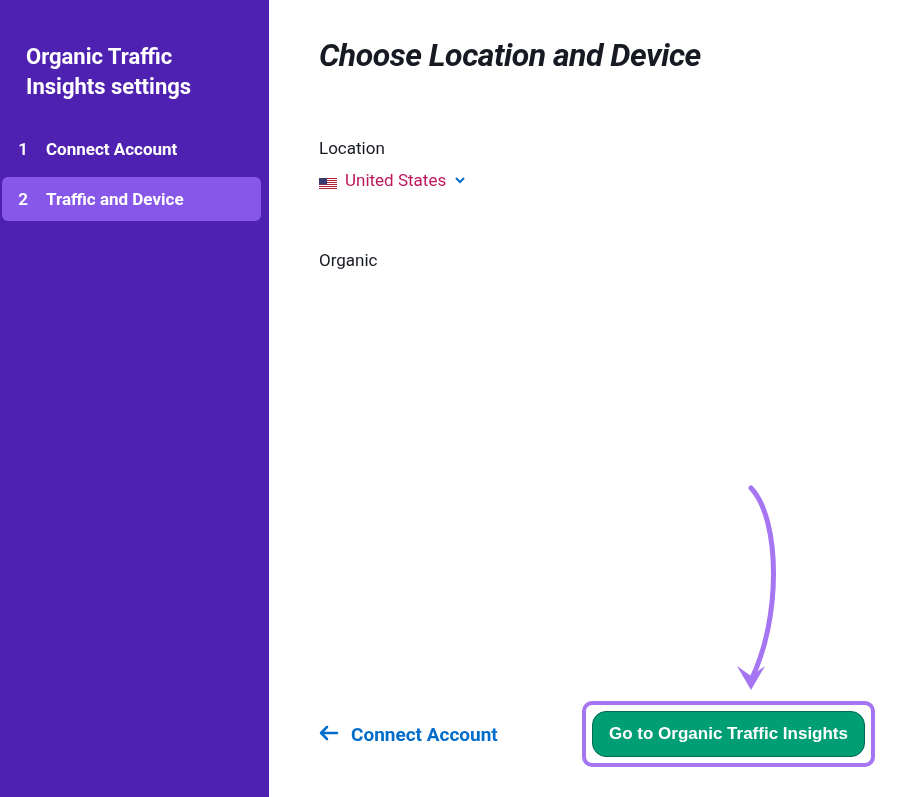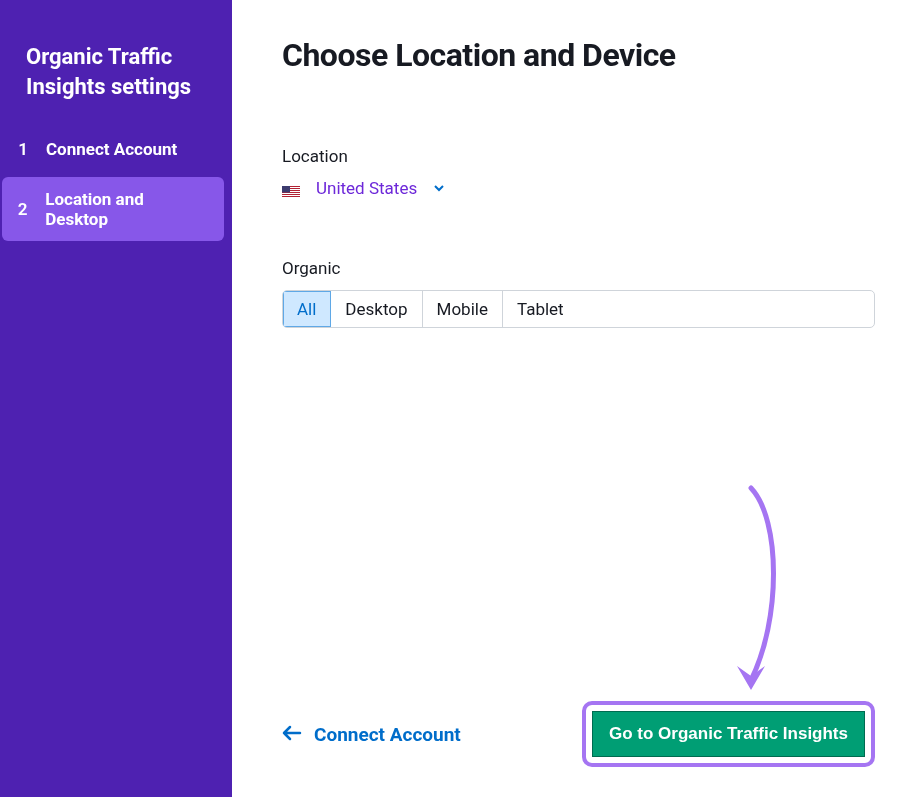--- a/index.html
+++ b/index.html
@@ -6,21 +6,21 @@
   html, body { height: 100%; }
   body {
     font-family: -apple-system, BlinkMacSystemFont, "Segoe UI", Roboto, "Helvetica Neue", Arial, sans-serif;
     display: flex;
     width: 921px;
     height: 797px;
     overflow: hidden;
     background: #fff;
   }
   .sidebar {
-    width: 232px;
+    width: 269px;
     background: #4e21b1;
     color: #fff;
     padding-top: 42px;
     flex-shrink: 0;
   }
   .sidebar-title {
     font-size: 22px;
     font-weight: 700;
     line-height: 1.38;
     padding: 0 24px 24px 26px;
@@ -51,34 +51,35 @@
     flex: 1;
     position: relative;
     padding: 36px 46px 30px 50px;
     display: flex;
     flex-direction: column;
   }
   .page-title {
     font-size: 32px;
     font-weight: 700;
     color: #171a22;
-    margin-bottom: 40px;
+    margin-bottom: 32px;
     letter-spacing: -0.5px;
+    font-style: italic;
   }
   .field-label {
     font-size: 17px;
     color: #171a22;
     margin-bottom: 12px;
     margin-top: 32px;
   }
   .location-select {
     display: inline-flex;
     align-items: center;
-    gap: 16px;
-    color: #6d28d9;
+    gap: 8px;
+    color: #be185d;
     font-size: 17px;
     cursor: pointer;
     margin-bottom: 28px;
   }
   .flag {
     width: 18px;
     height: 12px;
     display: inline-block;
   }
   .chevron {
@@ -126,21 +127,21 @@
     padding: 6px;
     border-radius: 10px;
     background: #fff;
     border: 4px solid #a575f2;
     display: inline-block;
   }
   .primary-btn {
     background: #009e74;
     color: #fff;
     border: 1px solid #006b50;
-    border-radius: 0;
+    border-radius: 14px;
     padding: 12px 16px;
     font-size: 17px;
     font-weight: 600;
     cursor: pointer;
   }
   .annotation-arrow {
     position: absolute;
     right: 130px;
     top: 480px;
     pointer-events: none;
@@ -150,21 +151,21 @@
 <body>
 
 <aside class="sidebar">
   <div class="sidebar-title">Organic Traffic Insights settings</div>
   <div class="step">
     <span class="step-num">1</span>
     <span class="step-label">Connect Account</span>
   </div>
   <div class="step active">
     <span class="step-num">2</span>
-    <span class="step-label">Location and Desktop</span>
+    <span class="step-label">Traffic and Device</span>
   </div>
 </aside>
 
 <main class="main">
   <h1 class="page-title">Choose Location and Device</h1>
 
   <div class="field-label">Location</div>
   <div class="location-select">
     <span class="flag">
       <svg width="18" height="12" viewBox="0 0 18 12">
@@ -180,26 +181,20 @@
     </span>
     <span>United States</span>
     <span class="chevron">
       <svg width="12" height="12" viewBox="0 0 12 12">
           <path d="M2 4 L6 8 L10 4" fill="none" stroke="#006dca" stroke-width="2"></path>
         </svg>
     </span>
   </div>
 
   <div class="field-label">Organic</div>
-  <div class="device-group">
-    <div class="device-option selected">All</div>
-    <div class="device-option">Desktop</div>
-    <div class="device-option">Mobile</div>
-    <div class="device-option">Tablet</div>
-  </div>
 
   <svg class="annotation-arrow" width="80" height="230" viewBox="0 0 80 230">
     <path d="M 40 8 C 70 40, 70 140, 40 200" fill="none" stroke="#a575f2" stroke-width="5" stroke-linecap="round"></path>
     <path d="M 40 210 L 26 186 L 40 196 L 54 186 Z" fill="#a575f2"></path>
   </svg>
 
   <div class="footer">
     <div class="back-link">
       <span>
         <svg width="20" height="16" viewBox="0 0 20 16">

